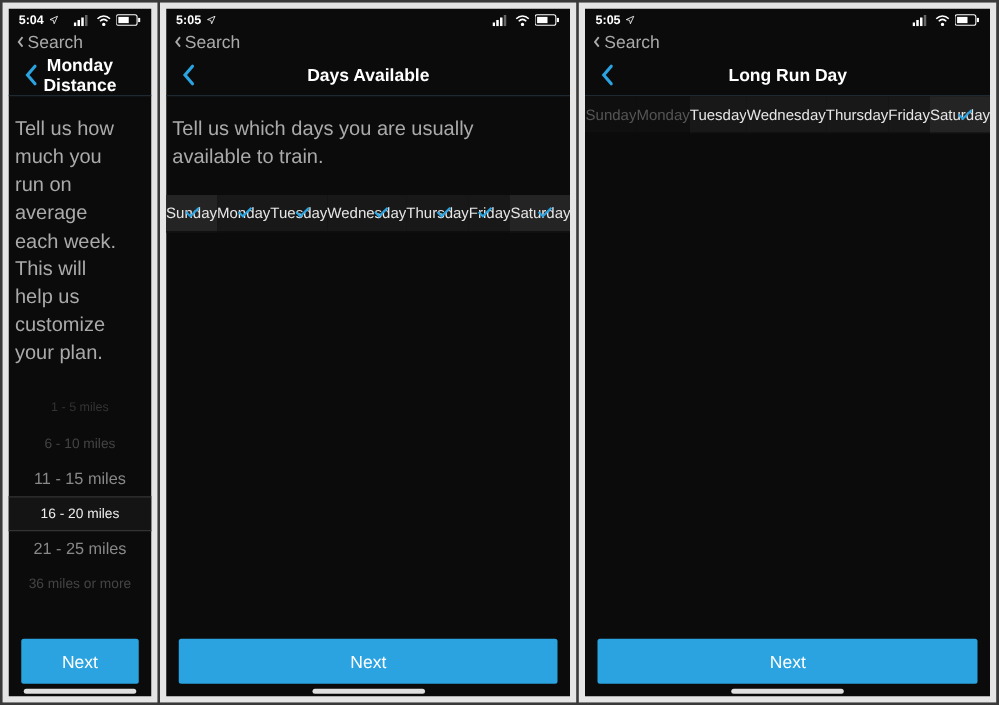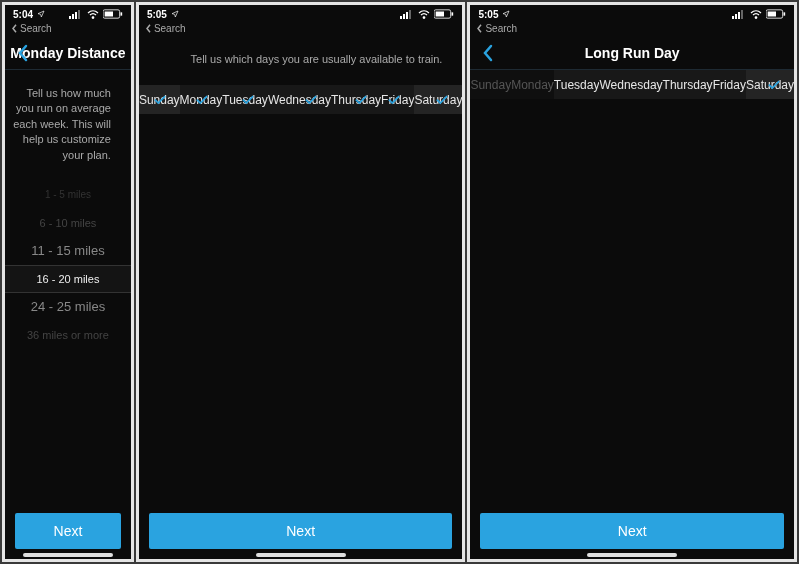--- a/index.html
+++ b/index.html
@@ -11,57 +11,57 @@
     display: flex;
     gap: 2px;
     padding: 2px;
   }
   .screen {
     flex: 1;
     background: #0b0b0b;
     display: flex;
     flex-direction: column;
     position: relative;
-    border: 3px solid #e5e5e5;
+    border: 5px solid #e5e5e5;
   }
   .status-bar {
     height: 18px;
     display: flex;
     align-items: center;
     justify-content: space-between;
     padding: 0 8px;
     color: #fff;
     font-size: 10px;
     font-weight: 600;
   }
   .status-left { display:flex; align-items:center; gap:4px; }
   .status-right { display:flex; align-items:center; gap:4px; }
   .loc-icon svg, .bars-icon svg, .wifi-icon svg, .batt-icon svg { display:block; }
   .breadcrumb {
     display:flex; align-items:center; gap:2px;
-    color:#aaa; font-size:10px; padding:0 6px 2px 6px;
+    color:#aaa; font-size:14px; padding:0 6px 2px 6px;
   }
   .breadcrumb svg { display:block; }
   .nav-bar {
     display:flex; align-items:center; position:relative;
     height:34px;
     border-bottom:1px solid #1e2a33;
   }
   .back-btn {
     position:absolute; left:8px; top:50%; transform:translateY(-50%);
     display:flex; align-items:center; justify-content:center;
     padding:4px;
   }
   .back-btn svg { display:block; }
   .nav-title {
     flex:1; text-align:center; color:#fff; font-size:14px; font-weight:600;
   }
   .prompt {
-    color:#aaa; font-size:11px; line-height:1.4;
-    text-align:right; padding:16px 20px 18px 5px;
+    color:#aaa; font-size:16px; line-height:1.4;
+    text-align:left; padding:16px 20px 18px 5px;
   }
   .picker {
     display:flex; flex-direction:column; align-items:center;
     font-size:12px;
   }
   .picker-option {
     height:28px; display:flex; align-items:center; justify-content:center;
     width:100%; color:#555;
   }
   .picker-option.near { color:#888; font-size:13px; }
@@ -150,21 +150,21 @@
         </svg>
     </div>
     <div class="nav-title">Monday Distance</div>
   </div>
   <div class="prompt">Tell us how much you run on average each week. This will help us customize your plan.</div>
   <div class="picker">
     <div class="picker-option vfar">1 - 5 miles</div>
     <div class="picker-option far">6 - 10 miles</div>
     <div class="picker-option near">11 - 15 miles</div>
     <div class="picker-option selected">16 - 20 miles</div>
-    <div class="picker-option near">24 - 25 miles</div>
+    <div class="picker-option near">21 - 25 miles</div>
     <div class="picker-option far">36 miles or more</div>
   </div>
   <div class="footer">
     <div class="next-btn">
       <span>Next</span>
     </div>
   </div>
   <div class="home-ind"></div>
 </div>
 
@@ -202,20 +202,28 @@
           </svg>
       </span>
     </div>
   </div>
   <div class="breadcrumb">
     <svg width="7" height="9" viewBox="0 0 8 12" fill="none" stroke="#aaa" stroke-width="2">
         <path d="M6 1 L2 6 L6 11"></path>
       </svg>
     <span>Search</span>
   </div>
+  <div class="nav-bar">
+    <div class="back-btn">
+      <svg width="12" height="18" viewBox="0 0 12 18" fill="none" stroke="#2aa3e0" stroke-width="2.5" stroke-linecap="round">
+          <path d="M9 2 L3 9 L9 16"></path>
+        </svg>
+    </div>
+    <div class="nav-title">Days Available</div>
+  </div>
   <div class="prompt">Tell us which days you are usually available to train.</div>
   <div class="day-list">
     <div class="day-row highlight">
       <span>Sunday</span>
       <span class="check">
           <svg width="12" height="10" viewBox="0 0 14 11" fill="none" stroke="#2aa3e0" stroke-width="2">
             <path d="M1 5 L5 9 L13 1"></path>
           </svg>
         </span>
     </div>

